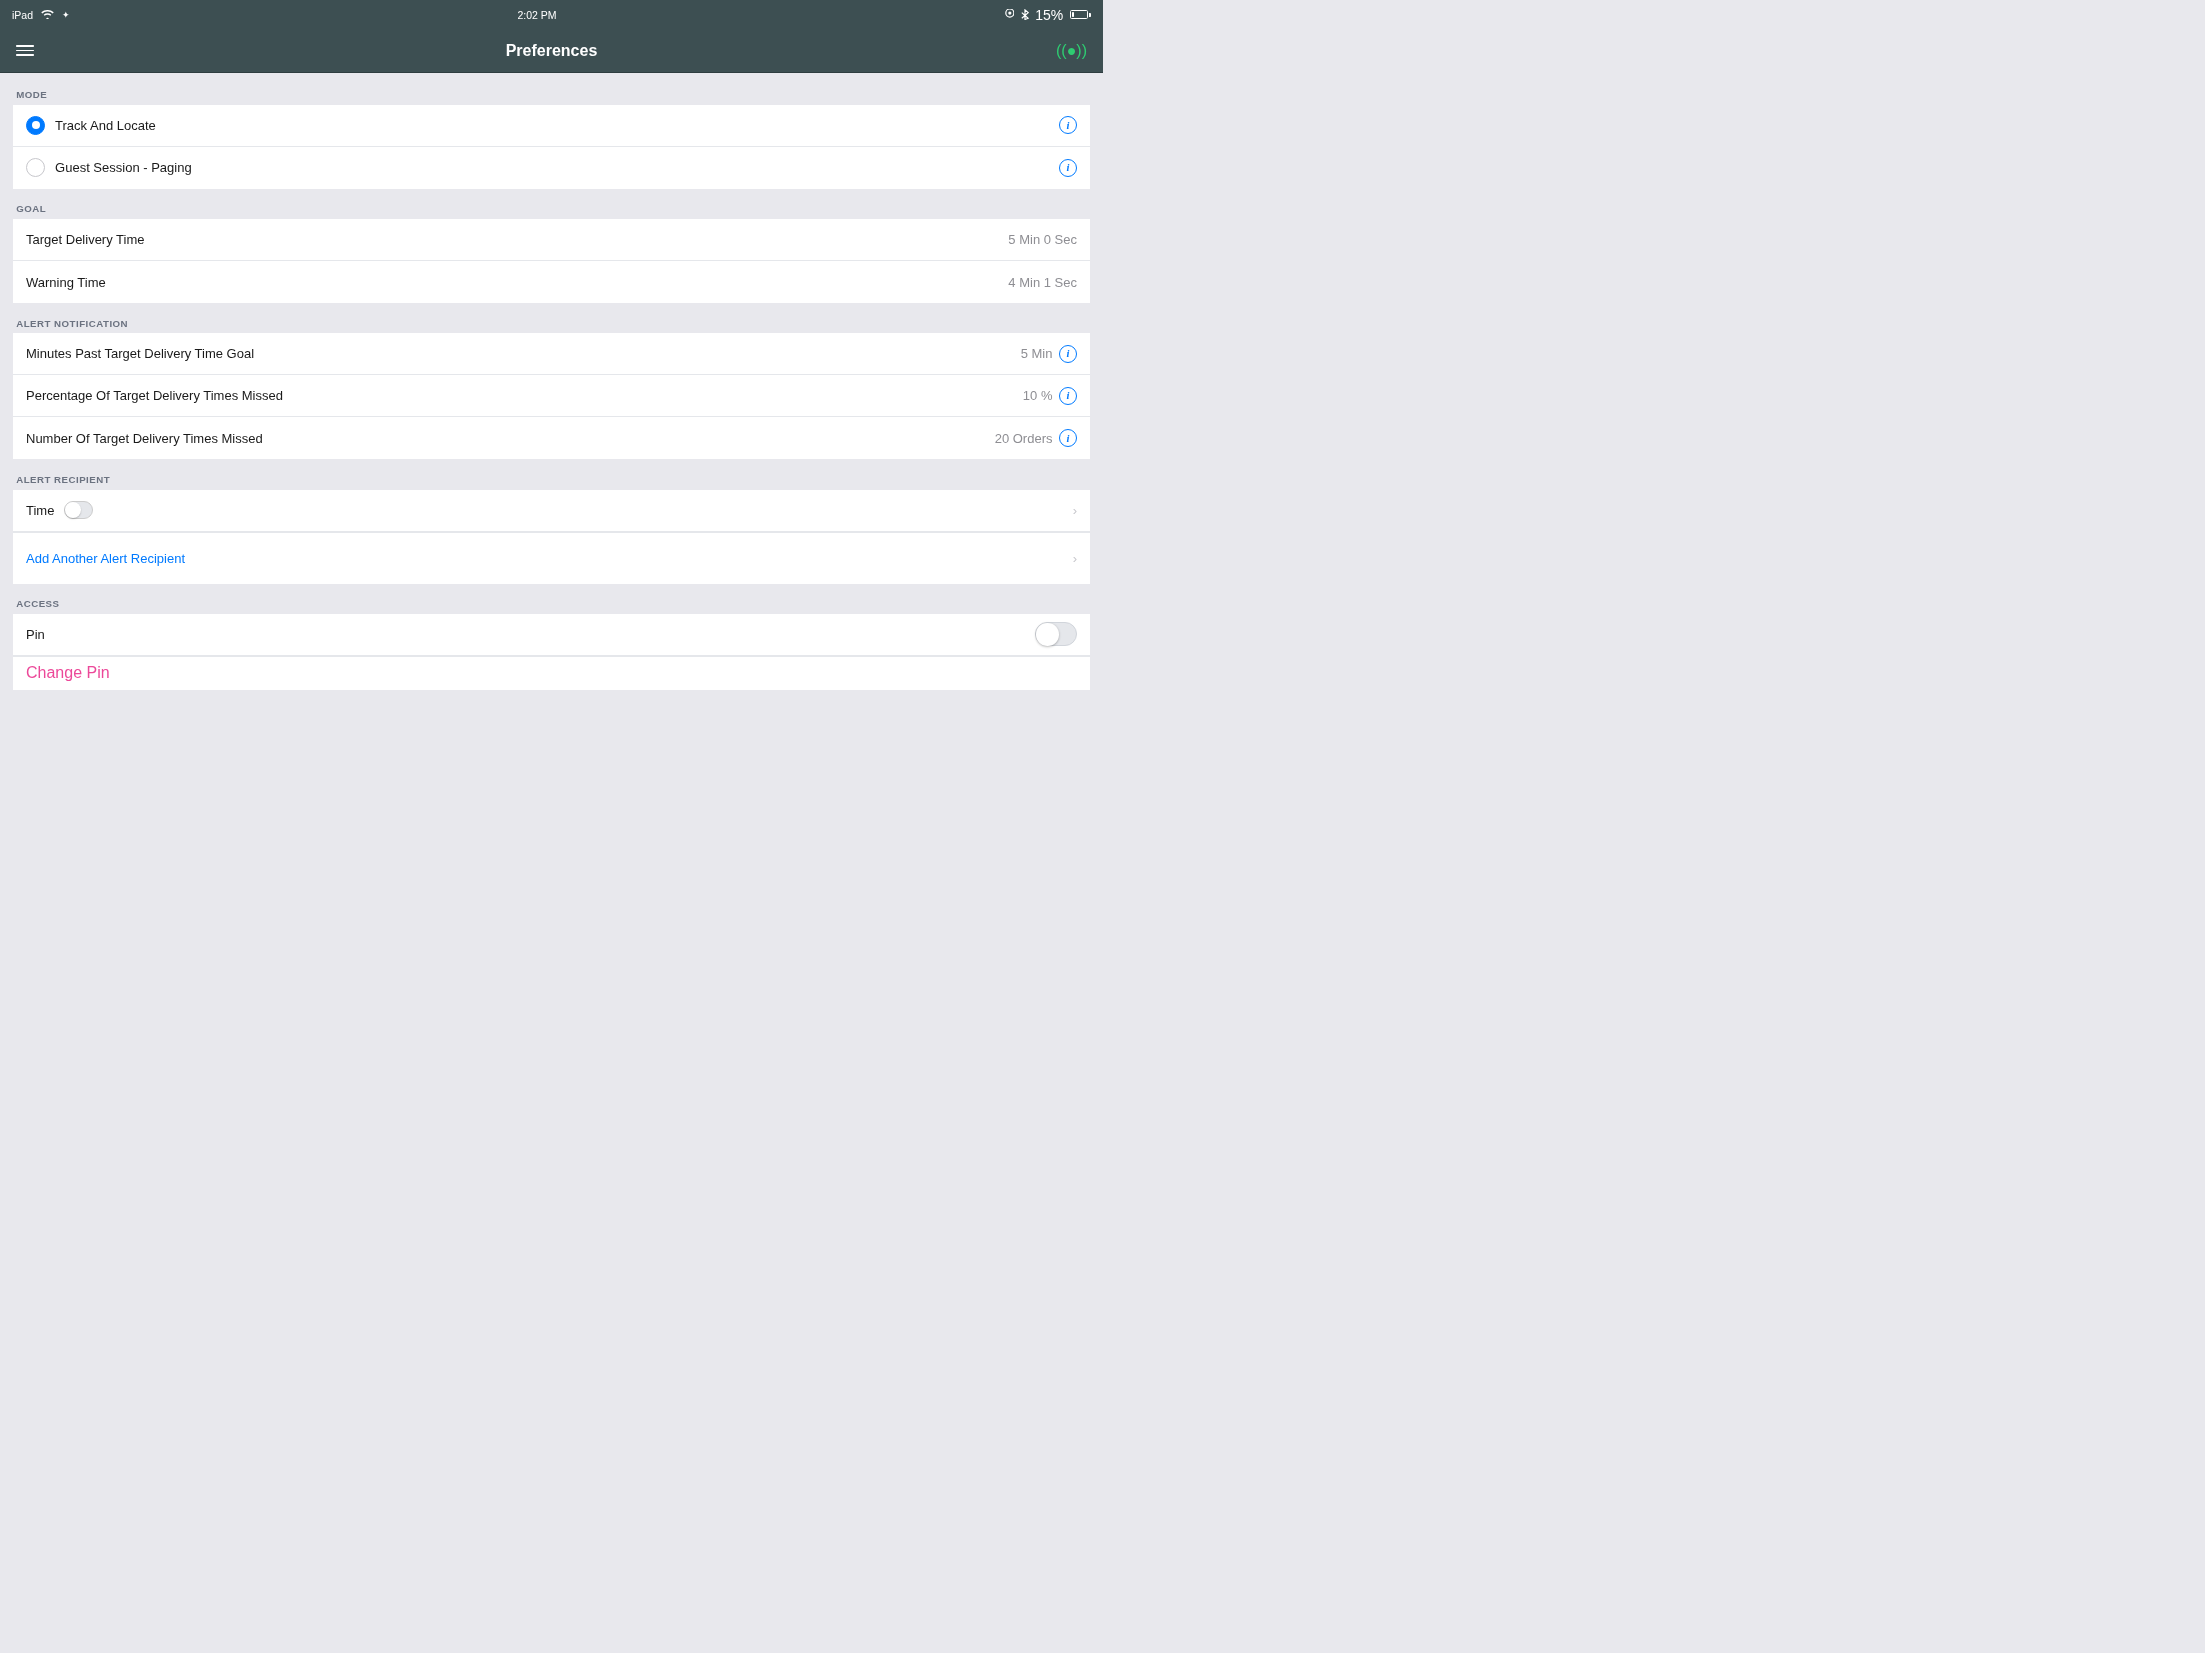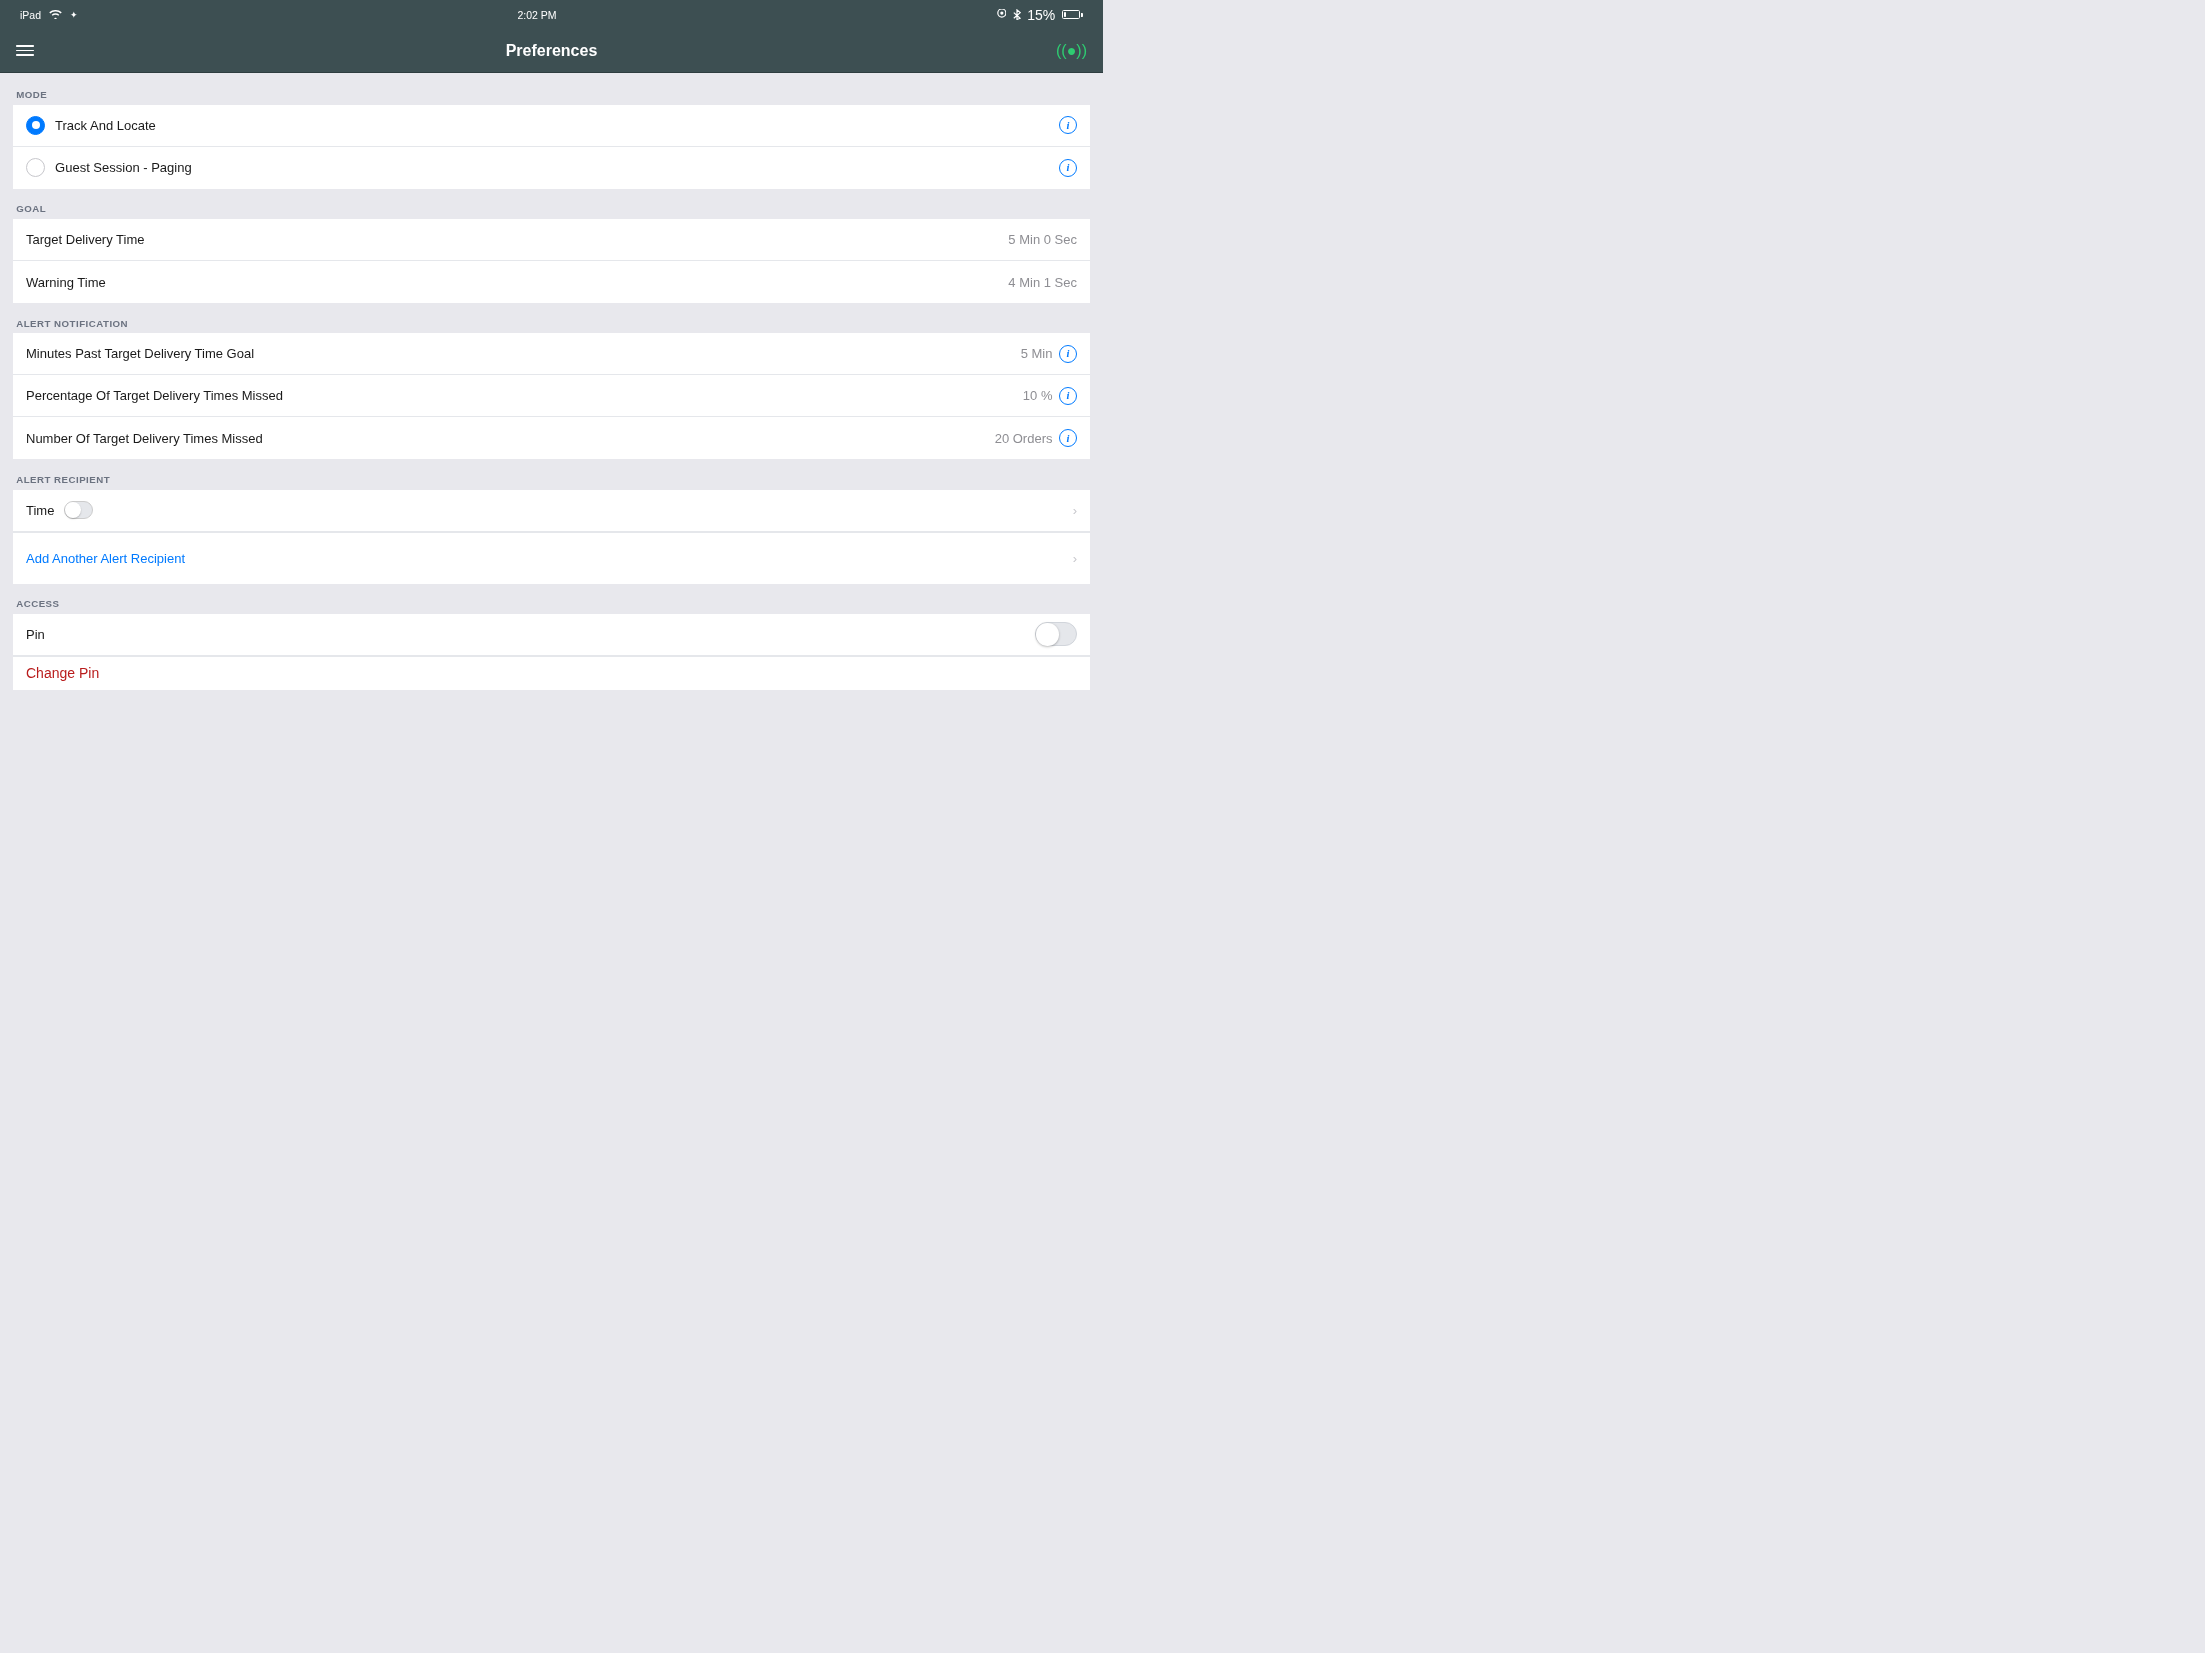--- a/index.html
+++ b/index.html
@@ -11,21 +11,21 @@
       overflow-x: hidden;
     }
 
     
     .status-bar {
       background: #3d4f52;
       height: 29px;
       display: flex;
       align-items: center;
       justify-content: space-between;
-      padding: 0 20px;
+      padding: 0 12px;
       color: white;
       font-size: 10.5px;
       gap: 20px;
     }
     .status-left { display: flex; align-items: center; gap: 8px; }
     .status-center { font-weight: 500; }
     .status-right { display: flex; align-items: center; gap: 6.5px; font-size: 14px; }
 
     
     .nav-bar {
@@ -213,22 +213,22 @@
     .partial-row {
       display: flex;
       align-items: center;
       justify-content: space-between;
       padding: 0 13px;
       height: 34px;
       background: white;
       border-top: 0.8px solid #e5e7eb;
     }
     .partial-row-text {
-      color: #b91c1c;
-      font-size: 14px;
+      color: #ec4899;
+      font-size: 16px;
     }
 
     
     .battery {
       display: inline-flex;
       align-items: center;
       gap: 0.8px;
     }
     .battery-body {
       width: 18px;

